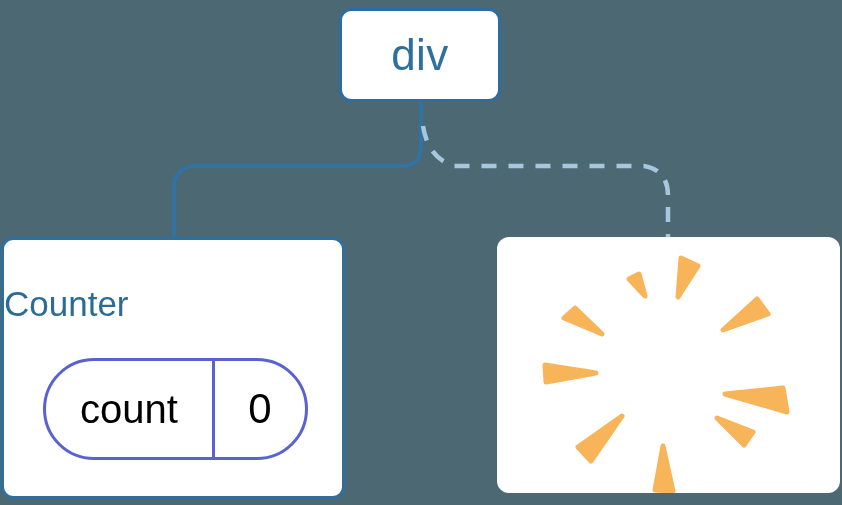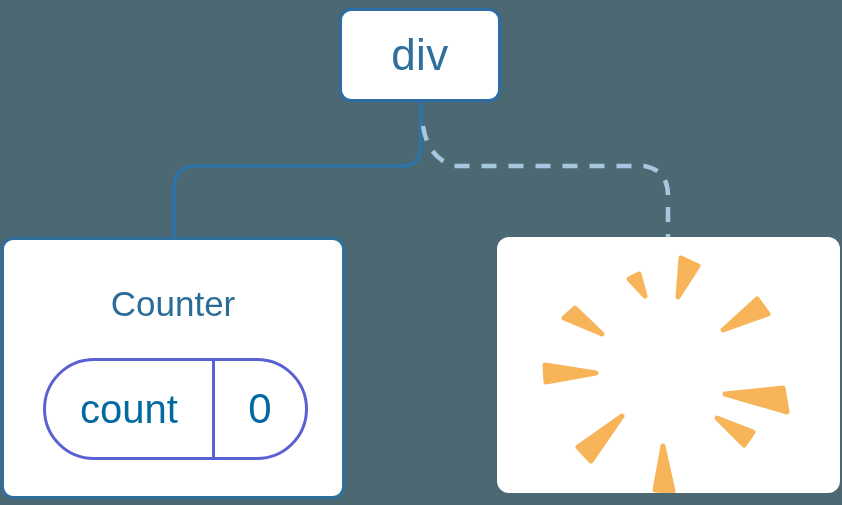--- a/index.html
+++ b/index.html
@@ -23,26 +23,26 @@
 
   .card{
     position:absolute;background:#ffffff;border-radius:12px;box-sizing:border-box;
   }
   .card-counter{
     left:1px;top:237px;width:344px;height:262px;
     border:3px solid #2E6F9E;
   }
   .card-counter .title{
     position:absolute;top:44px;left:0;width:100%;
-    text-align:center;font-size:35px;font-weight:500;color:#2A6C97;
+    text-align:left;font-size:35px;font-weight:500;color:#2A6C97;
   }
   .state-pill{
     position:absolute;left:39px;top:118px;width:265px;height:102px;
     box-sizing:border-box;border:3px solid #5A61D2;border-radius:60px;
-    display:flex;align-items:stretch;color:#0369a1;overflow:hidden;
+    display:flex;align-items:stretch;color:#000000;overflow:hidden;
   }
   .state-pill .key-cell{
     flex:1;display:flex;align-items:center;justify-content:center;
     font-size:40px;
   }
   .state-pill .value-cell{
     width:90px;display:flex;align-items:center;justify-content:center;
     border-left:3px solid #5A61D2;font-size:42px;
   }
 

